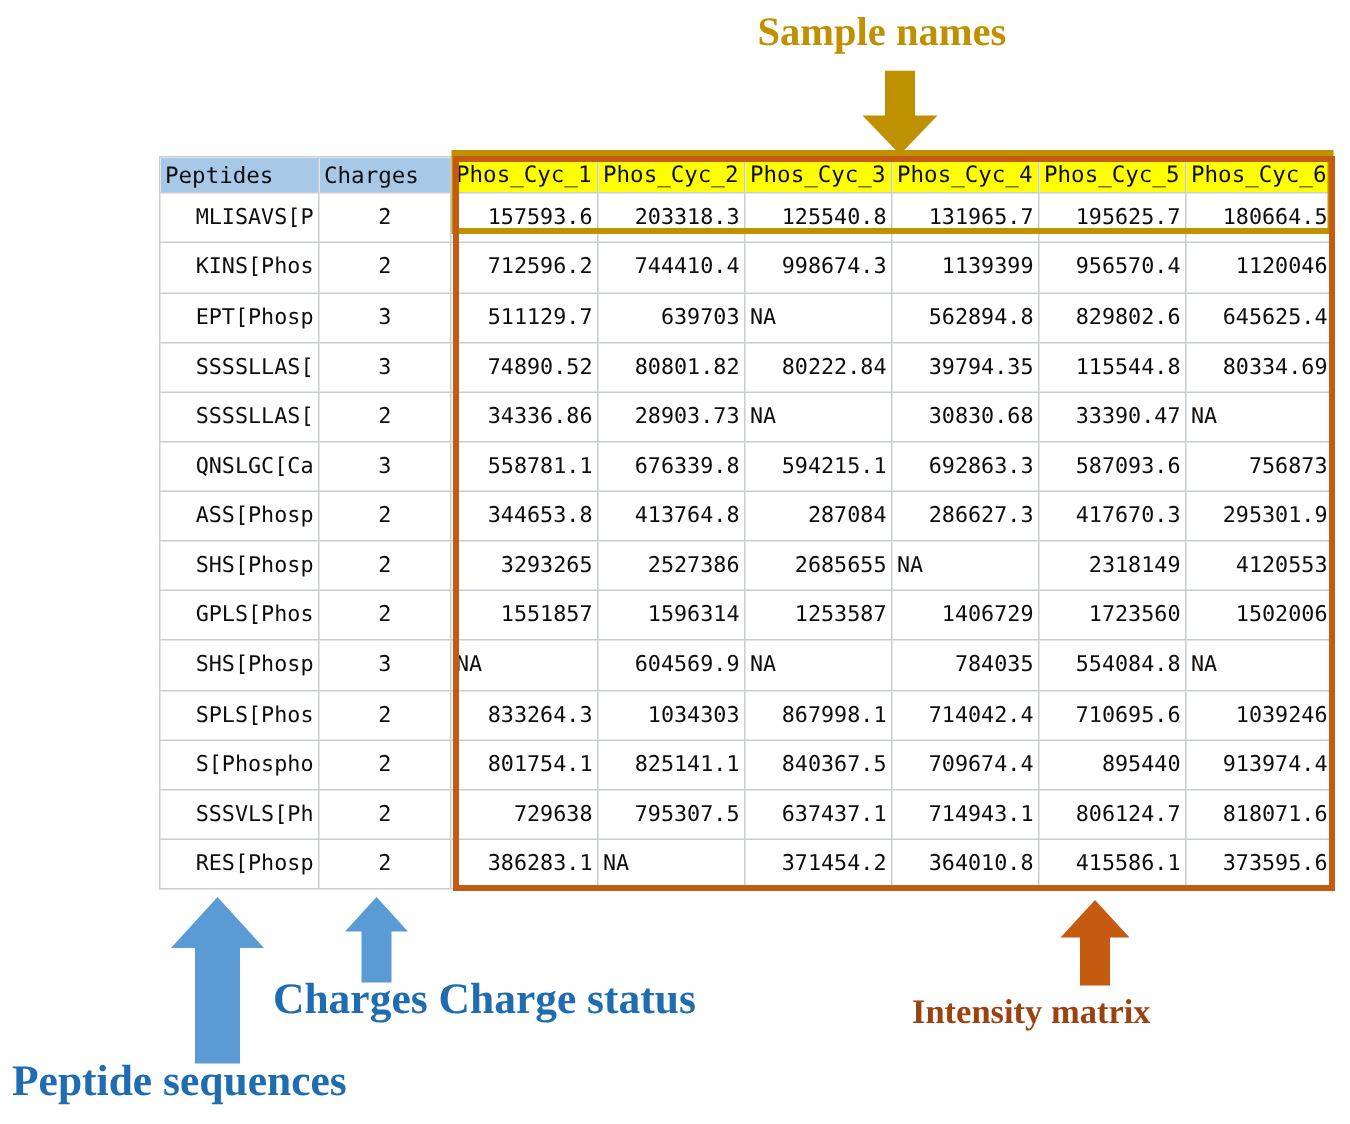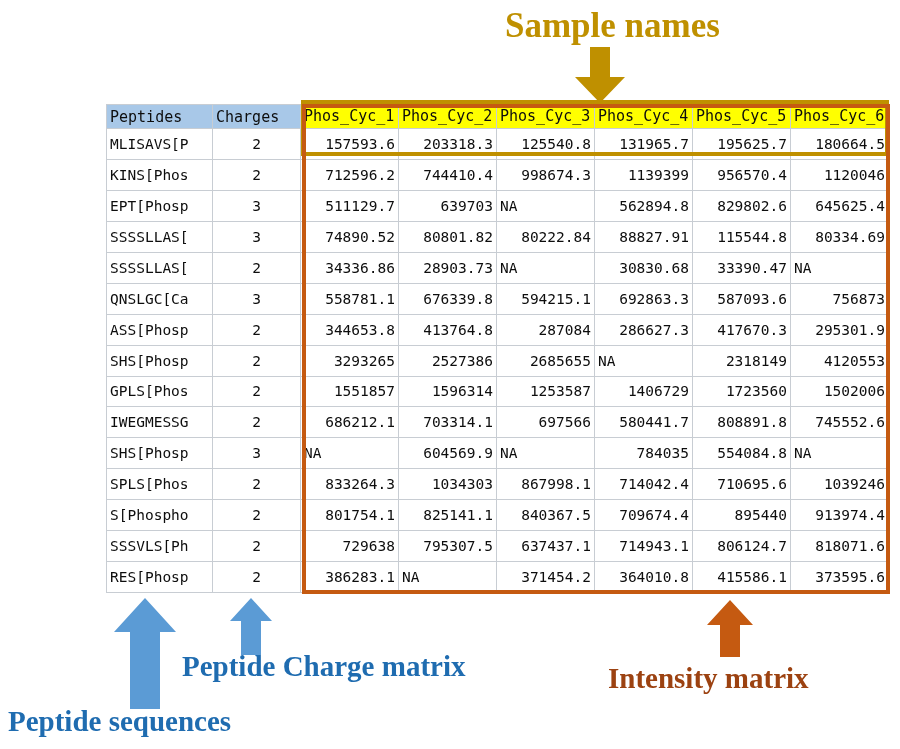--- a/index.html
+++ b/index.html
@@ -18,40 +18,40 @@
   
   .anno-label {
     position: absolute;
     font-family: "Liberation Serif", serif;
     font-weight: bold;
     white-space: nowrap;
   }
   #sample-names-label {
     left: 505px;
     top: 6px;
-    font-size: 35px;
+    font-size: 27px;
     color: #bf9000;
     text-align: right;
   }
   #peptide-charge-label {
     left: 182px;
     top: 650px;
     font-size: 29px;
     color: #1f6cb0;
   }
   #peptide-sequences-label {
     left: 8px;
     top: 705px;
     font-size: 29px;
     color: #1f6cb0;
   }
   #intensity-matrix-label {
     left: 608px;
     top: 662px;
-    font-size: 29px;
+    font-size: 23px;
     color: #9c4211;
   }
 
   
   .arrow {
     position: absolute;
   }
 
   
   #spreadsheet {
@@ -95,21 +95,21 @@
     vertical-align: top;
     height: 48px;
     white-space: normal;
     word-break: break-all;
     line-height: 1.55;
     font-size: 15px;
     padding-top: 1px;
   }
 
   td.pep {
-    text-align: left;
+    text-align: right;
     margin-top: 24px;
   }
   td.chg {
     text-align: center;
   }
   td.val {
     text-align: right;
   }
   td.val.na {
     text-align: left;
@@ -139,21 +139,21 @@
 </style>
 </head>
 <body>
 
 <div class="anno-label" id="sample-names-label">Sample names</div>
 
 <svg class="arrow" id="sample-names-arrow" style="left:570px; top:47px;" width="60" height="58" viewBox="0 0 60 58">
   <polygon points="20,0 40,0 40,30 55,30 30,56 5,30 20,30" fill="#bf9000"></polygon>
 </svg>
 
-<div class="anno-label" id="peptide-charge-label">Peptide Charge matrix</div>
+<div class="anno-label" id="peptide-charge-label">Charges Charge status</div>
 
 <svg class="arrow" id="peptide-charge-arrow" style="left:228px; top:598px;" width="46" height="58" viewBox="0 0 46 58">
   <polygon points="23,0 44,23 33,23 33,57 13,57 13,23 2,23" fill="#5b9bd5"></polygon>
 </svg>
 
 <div class="anno-label" id="peptide-sequences-label">Peptide sequences</div>
 
 <svg class="arrow" id="peptide-sequences-arrow" style="left:112px; top:598px;" width="66" height="112" viewBox="0 0 66 112">
   <polygon points="33,0 64,34 48,34 48,111 18,111 18,34 2,34" fill="#5b9bd5"></polygon>
 </svg>
@@ -217,21 +217,21 @@
         <td class="val">562894.8</td>
         <td class="val">829802.6</td>
         <td class="val">645625.4</td>
       </tr>
       <tr>
         <td class="pep">SSSSLLAS[</td>
         <td class="chg">3</td>
         <td class="val">74890.52</td>
         <td class="val">80801.82</td>
         <td class="val">80222.84</td>
-        <td class="val">88827.91</td>
+        <td class="val">39794.35</td>
         <td class="val">115544.8</td>
         <td class="val">80334.69</td>
       </tr>
       <tr>
         <td class="pep">SSSSLLAS[</td>
         <td class="chg">2</td>
         <td class="val">34336.86</td>
         <td class="val">28903.73</td>
         <td class="val na">NA</td>
         <td class="val">30830.68</td>
@@ -272,30 +272,20 @@
         <td class="pep">GPLS[Phos</td>
         <td class="chg">2</td>
         <td class="val">1551857</td>
         <td class="val">1596314</td>
         <td class="val">1253587</td>
         <td class="val">1406729</td>
         <td class="val">1723560</td>
         <td class="val">1502006</td>
       </tr>
       <tr>
-        <td class="pep">IWEGMESSG</td>
-        <td class="chg">2</td>
-        <td class="val">686212.1</td>
-        <td class="val">703314.1</td>
-        <td class="val">697566</td>
-        <td class="val">580441.7</td>
-        <td class="val">808891.8</td>
-        <td class="val">745552.6</td>
-      </tr>
-      <tr>
         <td class="pep">SHS[Phosp</td>
         <td class="chg">3</td>
         <td class="val na">NA</td>
         <td class="val">604569.9</td>
         <td class="val na">NA</td>
         <td class="val">784035</td>
         <td class="val">554084.8</td>
         <td class="val na">NA</td>
       </tr>
       <tr>

